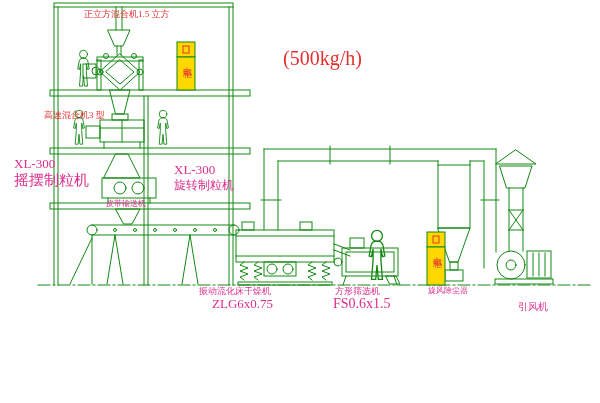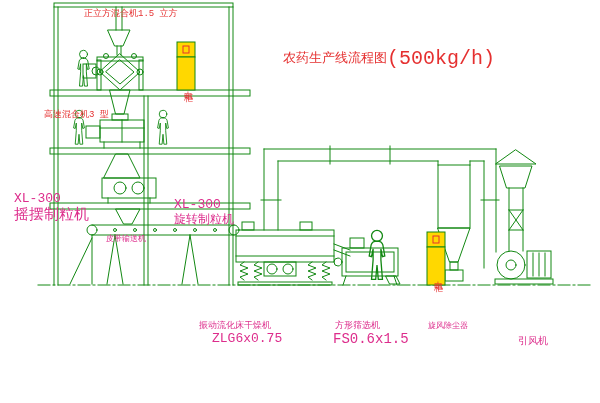--- a/index.html
+++ b/index.html
@@ -1,20 +1,20 @@
 <!DOCTYPE html>
 <html style="--line: #128812; --red: #e53030; --magenta: #dd2d8c; --cabfill: #ffd800; --bg: #ffffff;"><head>
 <meta charset="utf-8">
 <style>
   html,body{margin:0;padding:0;background:#fff;}
   .canvas{position:relative;width:600px;height:403px;background:var(--bg,#ffffff);
           overflow:hidden;font-family:"DejaVu Sans","Liberation Sans",sans-serif;}
   .canvas svg{position:absolute;left:0;top:0;}
-  .lbl{position:absolute;white-space:nowrap;line-height:1.05;font-family:Liberation Mono, monospace;text-align:right;}
-  .mag{color:var(--magenta,#dd2d8c);margin-top:35px;}
+  .lbl{position:absolute;white-space:nowrap;line-height:1.05;font-family:Liberation Serif, serif;}
+  .mag{color:var(--magenta,#dd2d8c);}
   .red{color:var(--red,#e53030);}
   .title-row{display:flex;align-items:center;}
   .vtext{writing-mode:vertical-rl;text-orientation:upright;letter-spacing:2px;}
   
   .g{stroke:var(--line,#128812);fill:none;stroke-width:1;stroke-linecap:square;}
   .yfill{fill:var(--cabfill,#ffd800);stroke:var(--line,#128812);stroke-width:1;}
   .rl{stroke:var(--red,#e53030);fill:none;stroke-width:1;}
 </style>
 </head>
 <body>
@@ -196,21 +196,20 @@
     <use href="#person" x="74" y="48" width="19" height="42"></use>
     <use href="#person" x="70" y="108" width="18" height="40"></use>
     <use href="#person" x="154" y="108" width="18" height="40"></use>
     <use href="#person" x="364" y="227" width="26" height="58"></use>
   </g>
 </svg>
 
 <div class="lbl red" style="left:84px;top:10px;font-size:9px">正立方混合机1.5 立方</div>
 
 <div class="lbl title-row" style="left:283px;top:48px">
-  <span class="red" style="font-size:13px">农药生产线流程图</span>
   <span class="red" style="font-size:20px">(500kg/h)</span>
 </div>
 
 <div class="lbl red" style="left:44px;top:111px;font-size:9px">高速混合机3 型</div>
 
 <div class="lbl mag" style="left:14px;top:157px;font-size:13px">XL-300</div>
 <div class="lbl mag" style="left:14px;top:173px;font-size:15px">摇摆制粒机</div>
 
 <div class="lbl mag" style="left:174px;top:163px;font-size:13px">XL-300</div>
 <div class="lbl mag" style="left:174px;top:179px;font-size:12px">旋转制粒机</div>

